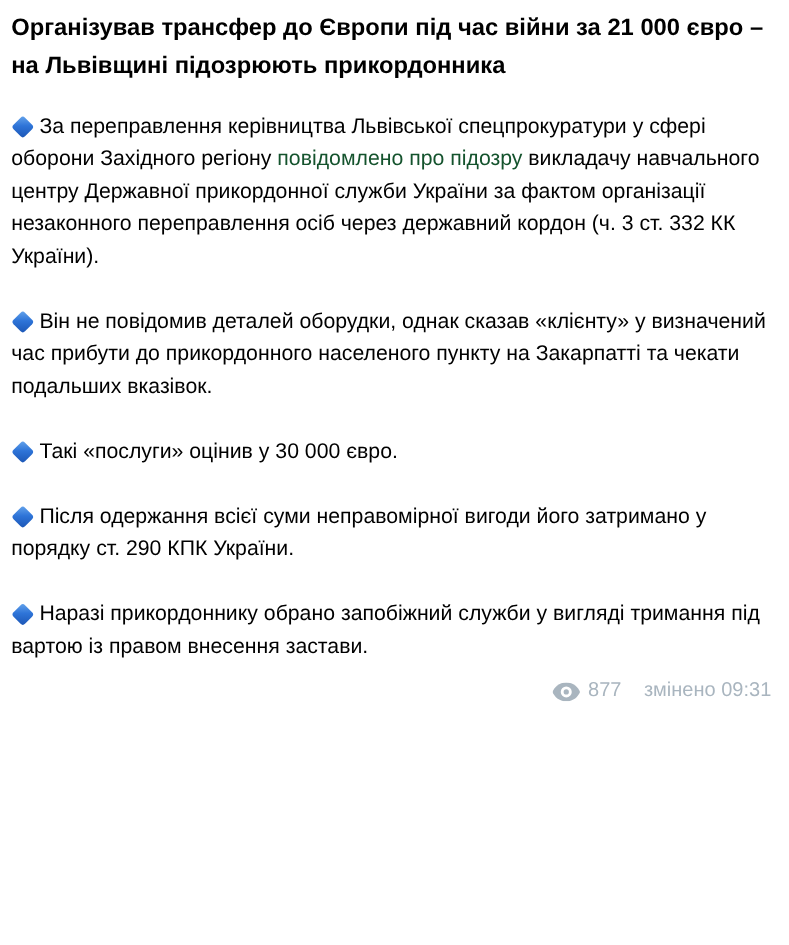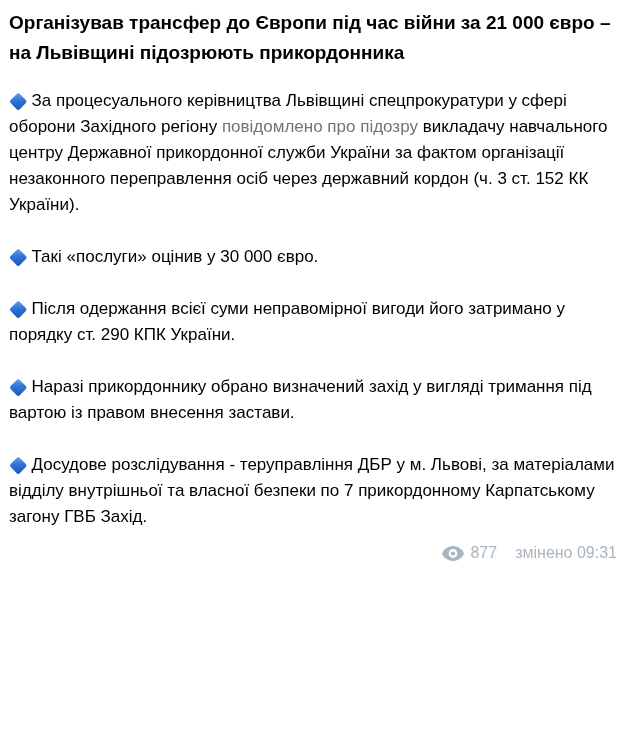--- a/index.html
+++ b/index.html
@@ -40,21 +40,21 @@
     display: inline-block;
     width: 12.5px;
     height: 12.5px;
     border-radius: 2.5px;
     transform: rotate(45deg);
     background: linear-gradient(135deg, #66a5ec 0%, #2e74d8 45%, #1b55b4 100%);
     margin: 0 7px 0 3px;
     vertical-align: -1px;
   }
   a.inline-link {
-    color: #737373;
+    color: #14532d;
     text-decoration: none;
     cursor: pointer;
   }
   .footer {
     display: flex;
     justify-content: flex-end;
     align-items: center;
     margin-top: 13px;
     padding-right: 2px;
     color: #a9b5bf;
@@ -71,25 +71,25 @@
     margin-right: 12px;
   }
 </style>
 </head>
 <body>
 
 <div class="message">
   <h1 class="title">Організував трансфер до Європи під час війни за 21 000 євро – на Львівщині підозрюють прикордонника</h1>
 
   <div class="paragraphs">
-      <p><span class="diamond"></span><span>За процесуального керівництва Львівщині спецпрокуратури у сфері оборони Західного регіону </span><a class="inline-link">повідомлено про підозру</a><span> викладачу навчального центру Державної прикордонної служби України за фактом організації незаконного переправлення осіб через державний кордон (ч. 3 ст. 152 КК України).</span></p>
+      <p><span class="diamond"></span><span>За переправлення керівництва Львівської спецпрокуратури у сфері оборони Західного регіону </span><a class="inline-link">повідомлено про підозру</a><span> викладачу навчального центру Державної прикордонної служби України за фактом організації незаконного переправлення осіб через державний кордон (ч. 3 ст. 332 КК України).</span></p>
+      <p><span class="diamond"></span><span>Він не повідомив деталей оборудки, однак сказав «клієнту» у визначений час прибути до прикордонного населеного пункту на Закарпатті та чекати подальших вказівок.</span></p>
       <p><span class="diamond"></span><span>Такі «послуги» оцінив у 30 000 євро.</span></p>
       <p><span class="diamond"></span><span>Після одержання всієї суми неправомірної вигоди його затримано у порядку ст. 290 КПК України.</span></p>
-      <p><span class="diamond"></span><span>Наразі прикордоннику обрано визначений захід у вигляді тримання під вартою із правом внесення застави.</span></p>
-      <p><span class="diamond"></span><span>Досудове розслідування - теруправління ДБР у м. Львові, за матеріалами відділу внутрішньої та власної безпеки по 7 прикордонному Карпатському загону ГВБ Захід.</span></p>
+      <p><span class="diamond"></span><span>Наразі прикордоннику обрано запобіжний служби у вигляді тримання під вартою із правом внесення застави.</span></p>
     </div>
 
   <div class="footer">
     <span class="eye-icon">
       <svg width="22" height="15" viewBox="0 0 22 15" xmlns="http://www.w3.org/2000/svg">
         <path d="M11 0 C5.2 0 1.4 3.9 0 7.5 C1.4 11.1 5.2 15 11 15 C16.8 15 20.6 11.1 22 7.5 C20.6 3.9 16.8 0 11 0 Z" fill="#a9b5bf"></path>
         <circle cx="11" cy="7.5" r="4.4" fill="#ffffff"></circle>
         <circle cx="11" cy="7.5" r="2.1" fill="#a9b5bf"></circle>
       </svg>
     </span>

